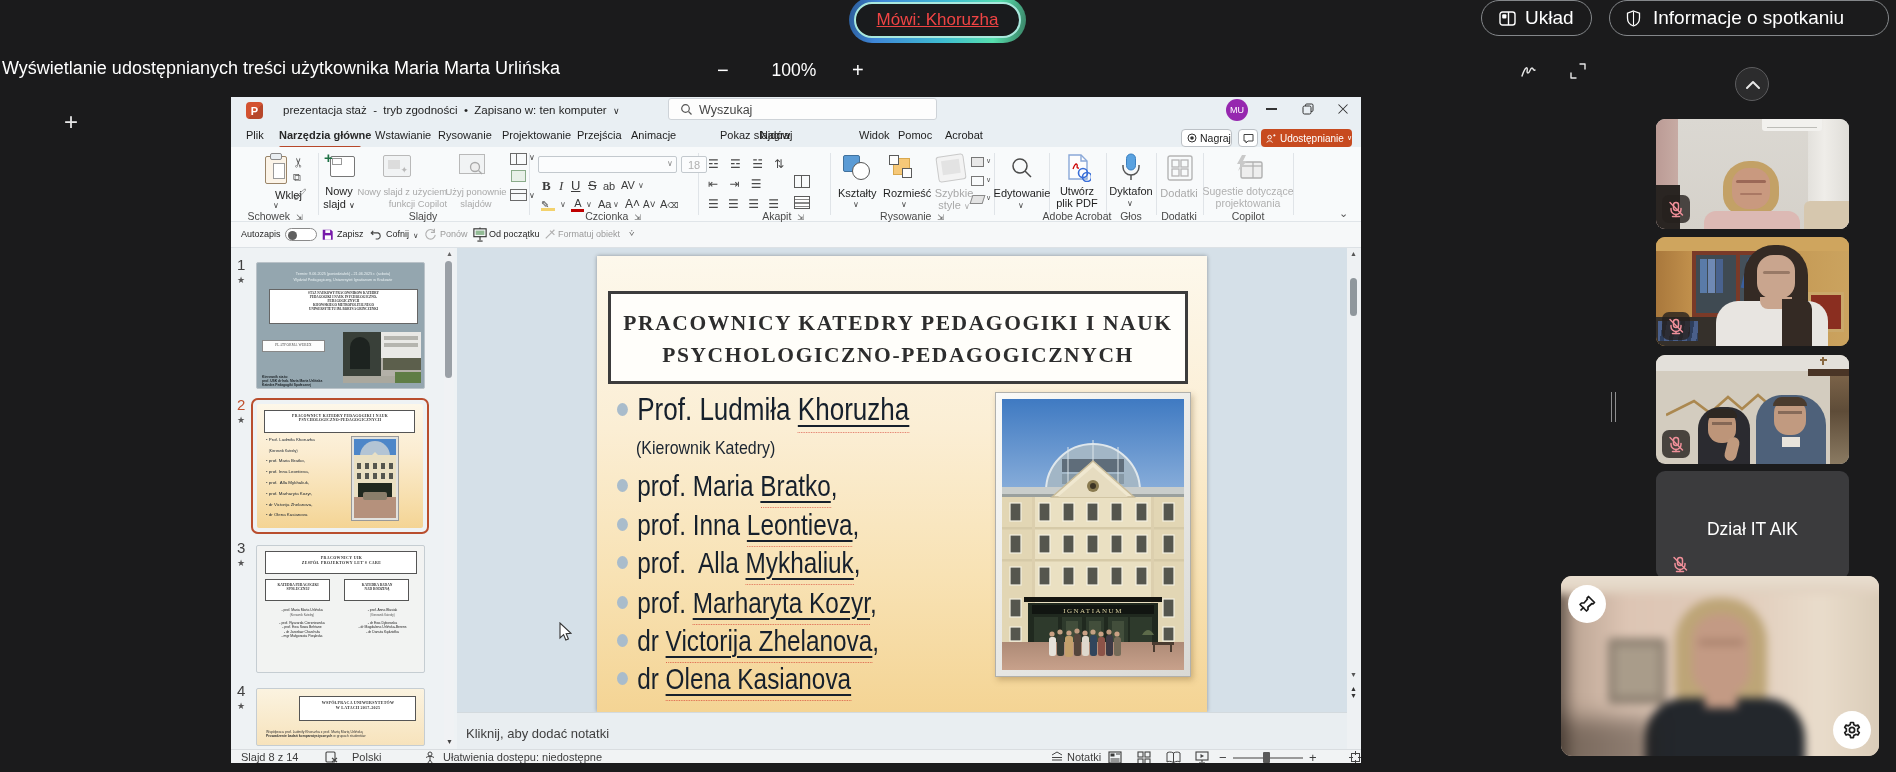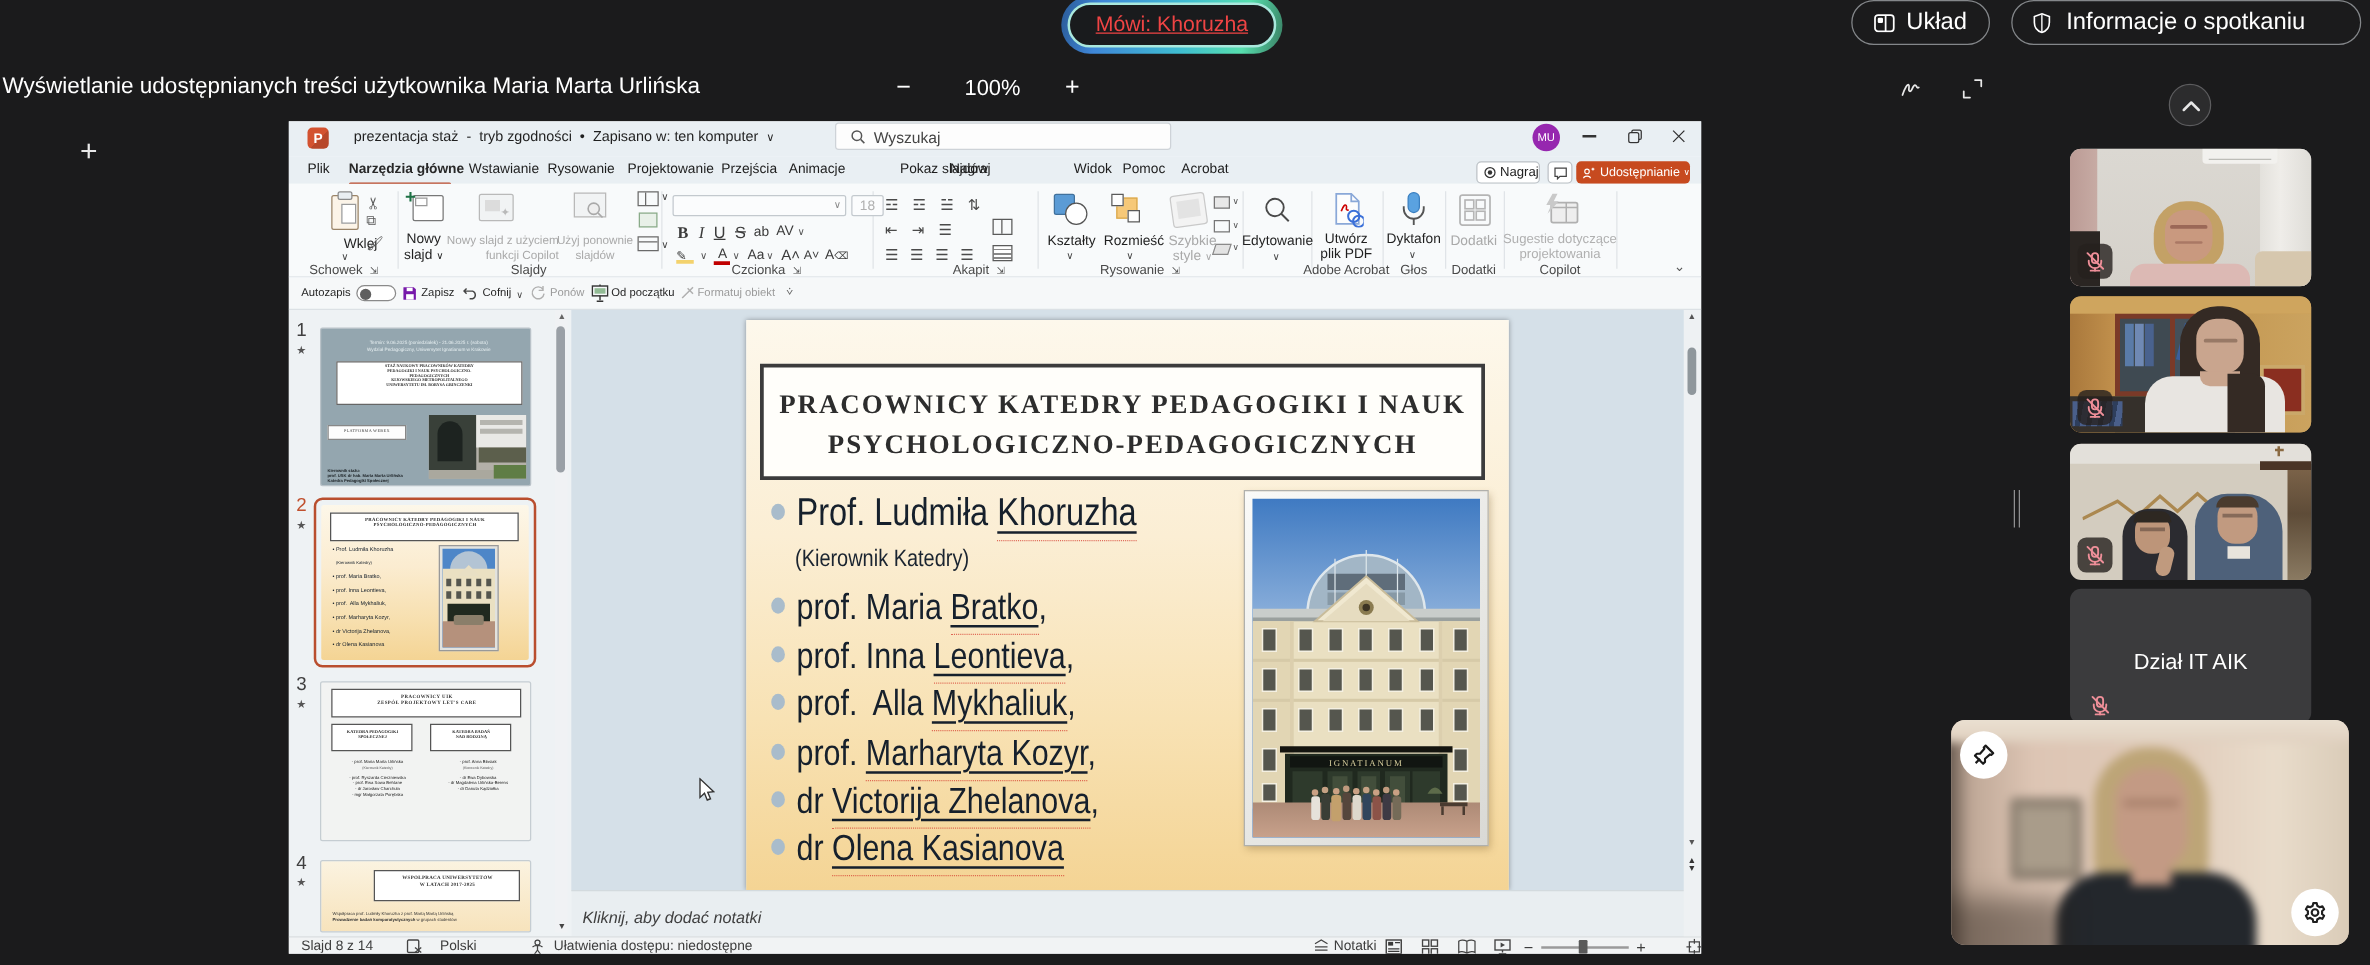--- a/index.html
+++ b/index.html
@@ -556,21 +556,21 @@
             <path d="M140 236 q6 -10 12 0 z" fill="#5d6b4a"></path>
           </svg>
         </div>
       </div>
 
       <svg class="abs" style="left:101px;top:374px;" width="14" height="20" viewBox="0 0 14 20">
           <path d="M2 1 L2 16 L5.6 12.6 L7.8 18 L10.4 17 L8.2 11.8 L13 11.4 Z" fill="#fff" stroke="#333" stroke-width="1.1"></path>
         </svg>
     </div>
     <div class="abs" id="notesbar">
-      <div class="abs" style="left:9px;top:13px;font-size:13px;color:#3f3f3f;font-style:italic;">Kliknij, aby dodać notatki</div>
+      <div class="abs" style="left:9px;top:13px;font-size:13px;color:#3f3f3f;">Kliknij, aby dodać notatki</div>
     </div>
     <div class="abs" id="statusbar">
       <div class="stxt" style="left:10px;">Slajd 8 z 14</div>
       <svg class="abs" style="left:94px;top:1px;" width="13" height="12" viewBox="0 0 13 12">
           <rect x="1" y="1" width="9" height="10" rx="1" fill="none" stroke="#444" stroke-width="1.1"></rect>
           <path d="M7 7 L12 11 M12 7 L7 11" stroke="#444" stroke-width="1.1"></path>
         </svg>
       <div class="stxt" style="left:121px;">Polski</div>
       <svg class="abs" style="left:192px;top:1px;" width="14" height="13" viewBox="0 0 14 13">
           <circle cx="7" cy="3" r="2" fill="none" stroke="#444" stroke-width="1"></circle>

